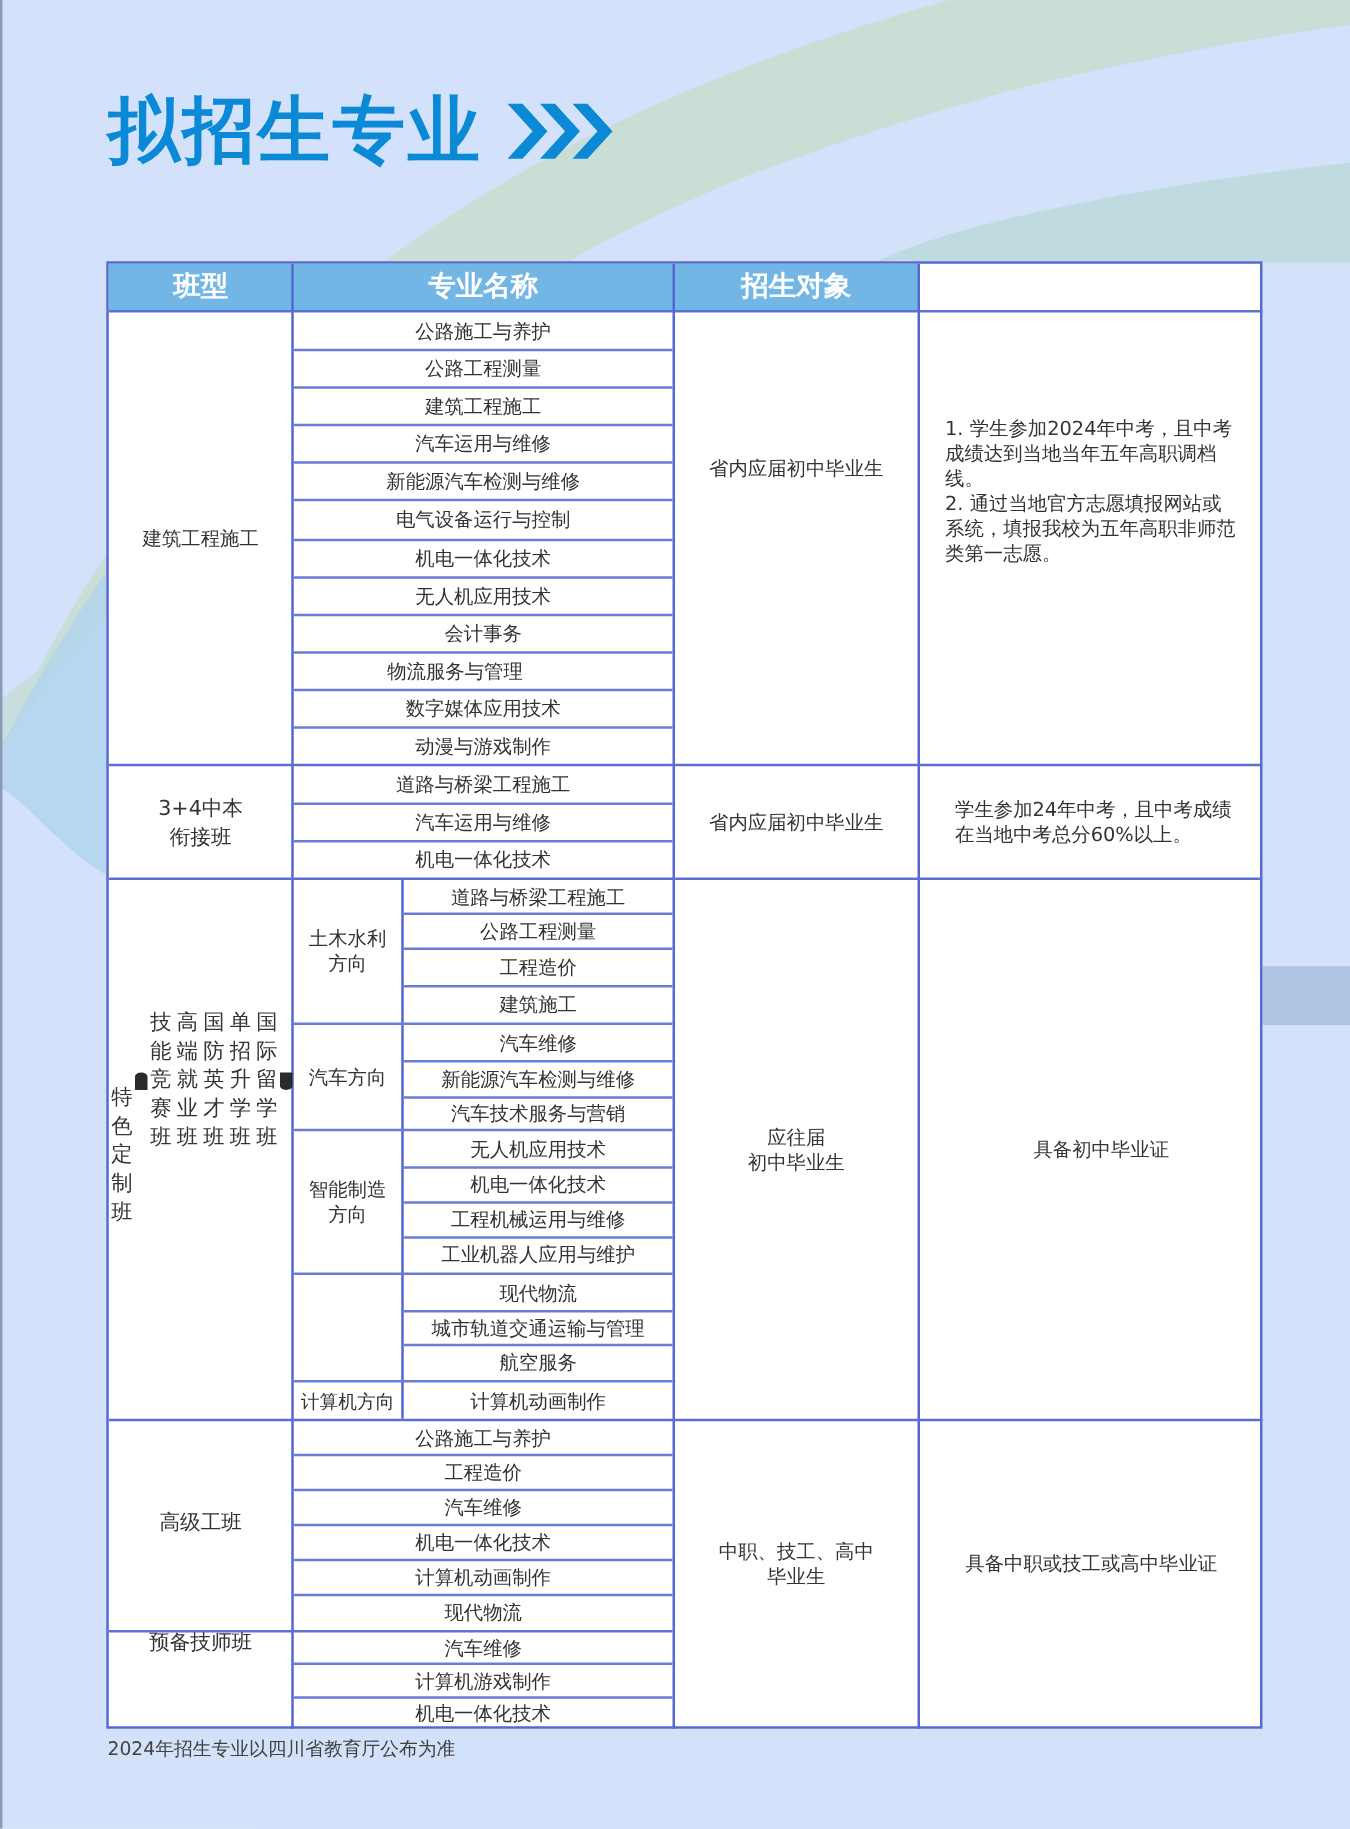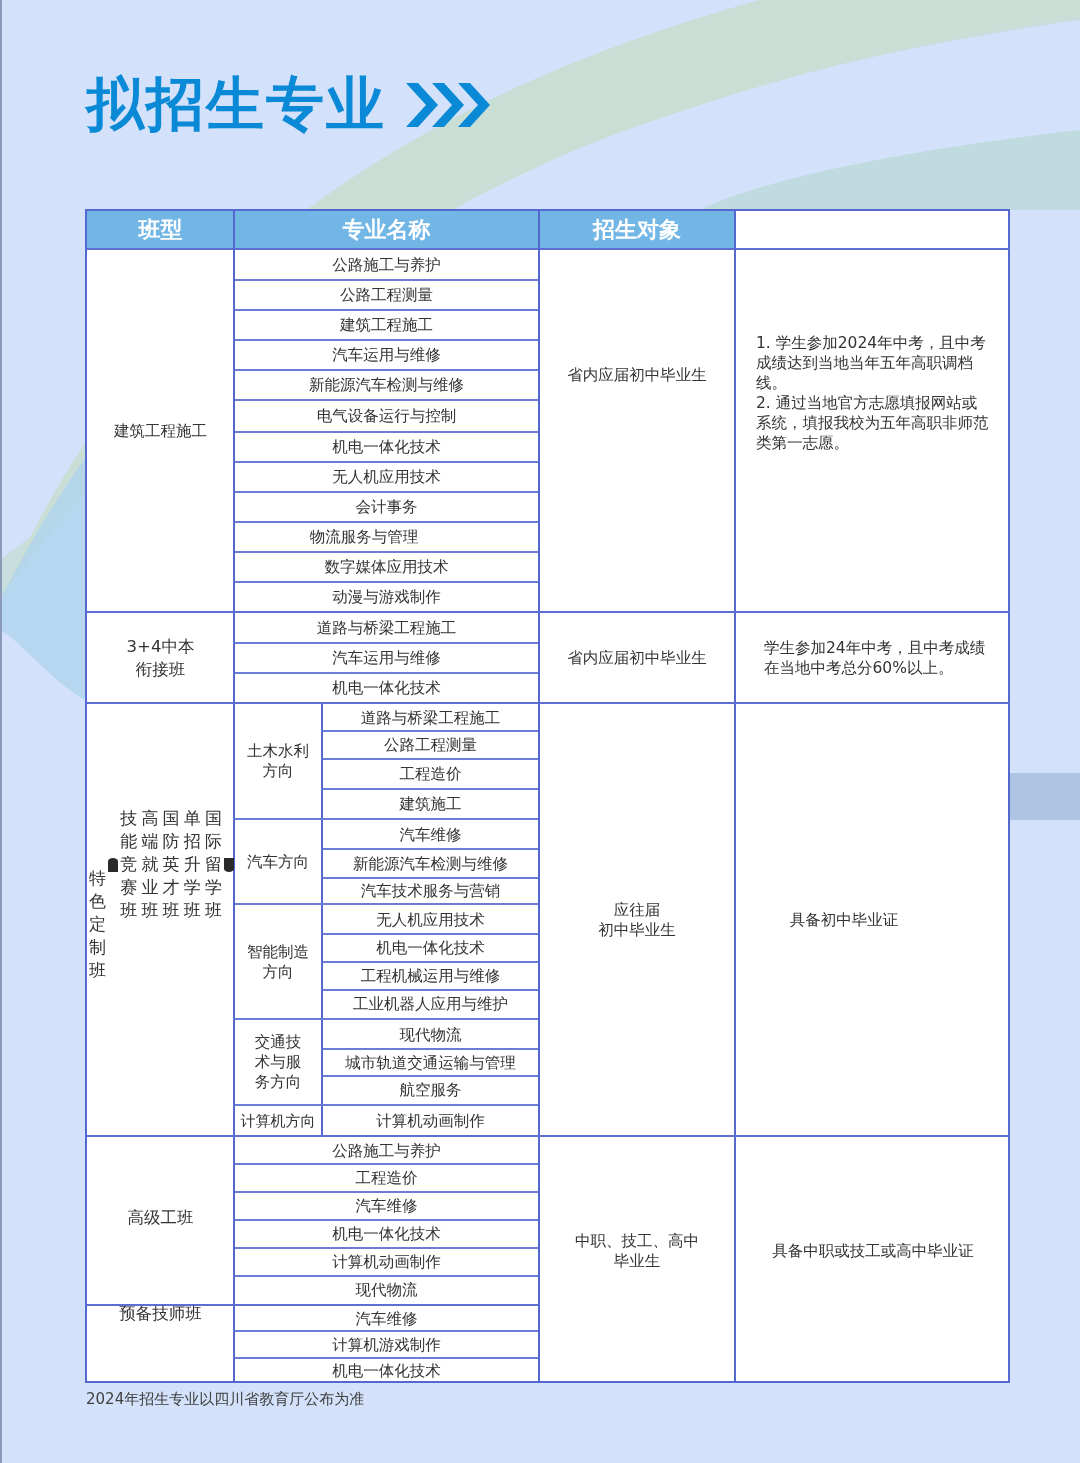--- a/index.html
+++ b/index.html
@@ -144,36 +144,33 @@
 方向</div>
   <div class="cell" style="left:236px;top:694px;width:215px;height:29px;">无人机应用技术</div>
   <div class="cell" style="left:236px;top:723px;width:215px;height:28px;">机电一体化技术</div>
   <div class="cell" style="left:236px;top:751px;width:215px;height:28px;">工程机械运用与维修</div>
   <div class="cell" style="left:236px;top:779px;width:215px;height:28px;">工业机器人应用与维护</div>
   <div class="hline thin" style="left:236px;top:722px;width:215px;"></div>
   <div class="hline thin" style="left:236px;top:750px;width:215px;"></div>
   <div class="hline thin" style="left:236px;top:778px;width:215px;"></div>
   <div class="hline thin" style="left:148px;top:807px;width:303px;"></div>
 
-  <div class="cell multi" style="left:148px;top:809px;width:86px;height:84px;">交通技
-术与服
-务方向</div>
   <div class="cell" style="left:236px;top:809px;width:215px;height:29px;">现代物流</div>
   <div class="cell" style="left:236px;top:838px;width:215px;height:27px;">城市轨道交通运输与管理</div>
   <div class="cell" style="left:236px;top:865px;width:215px;height:28px;">航空服务</div>
   <div class="hline thin" style="left:236px;top:837px;width:215px;"></div>
   <div class="hline thin" style="left:236px;top:864px;width:215px;"></div>
   <div class="hline thin" style="left:148px;top:893px;width:303px;"></div>
 
   <div class="cell" style="left:148px;top:895px;width:86px;height:29px;font-size:15px;">计算机方向</div>
   <div class="cell" style="left:236px;top:895px;width:215px;height:29px;">计算机动画制作</div>
 
   <div class="cell multi" style="left:453px;top:493px;width:194px;height:431px;">应往届
 初中毕业生</div>
-  <div class="cell" style="left:620px;top:493px;width:274px;height:431px;">具备初中毕业证</div>
+  <div class="cell" style="left:657px;top:493px;width:274px;height:431px;">具备初中毕业证</div>
   <div class="hline" style="left:0;top:924px;width:923px;"></div>
 
   <div class="cell" style="left:0;top:926px;width:147px;height:167px;font-size:16.5px;padding-bottom:6px;">高级工班</div>
   <div class="cell" style="left:148px;top:926px;width:303px;height:27px;">公路施工与养护</div>
   <div class="cell" style="left:148px;top:953px;width:303px;height:28px;">工程造价</div>
   <div class="cell" style="left:148px;top:981px;width:303px;height:28px;">汽车维修</div>
   <div class="cell" style="left:148px;top:1009px;width:303px;height:28px;">机电一体化技术</div>
   <div class="cell" style="left:148px;top:1037px;width:303px;height:28px;">计算机动画制作</div>
   <div class="cell" style="left:148px;top:1065px;width:303px;height:28px;">现代物流</div>
   <div class="hline thin" style="left:148px;top:952px;width:303px;"></div>

